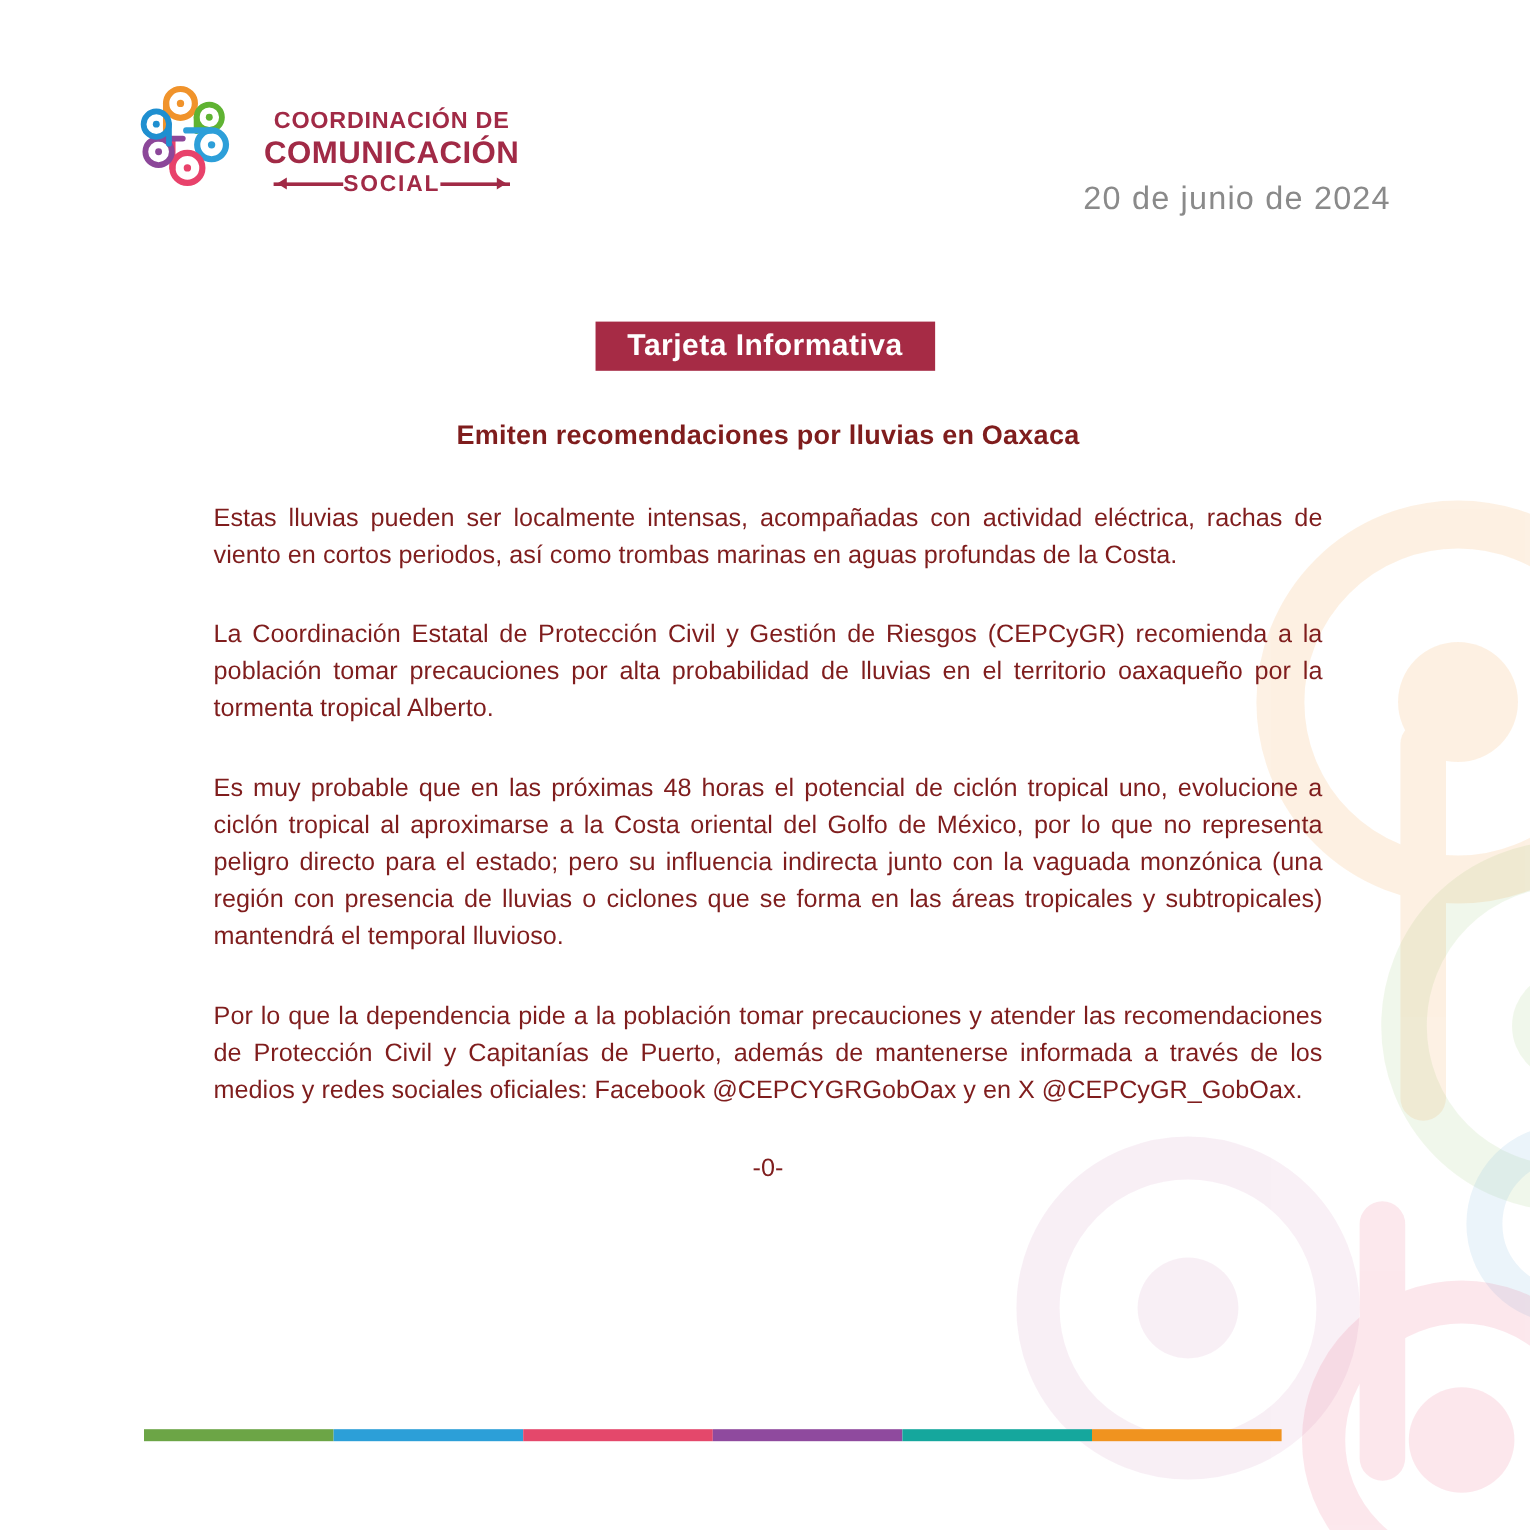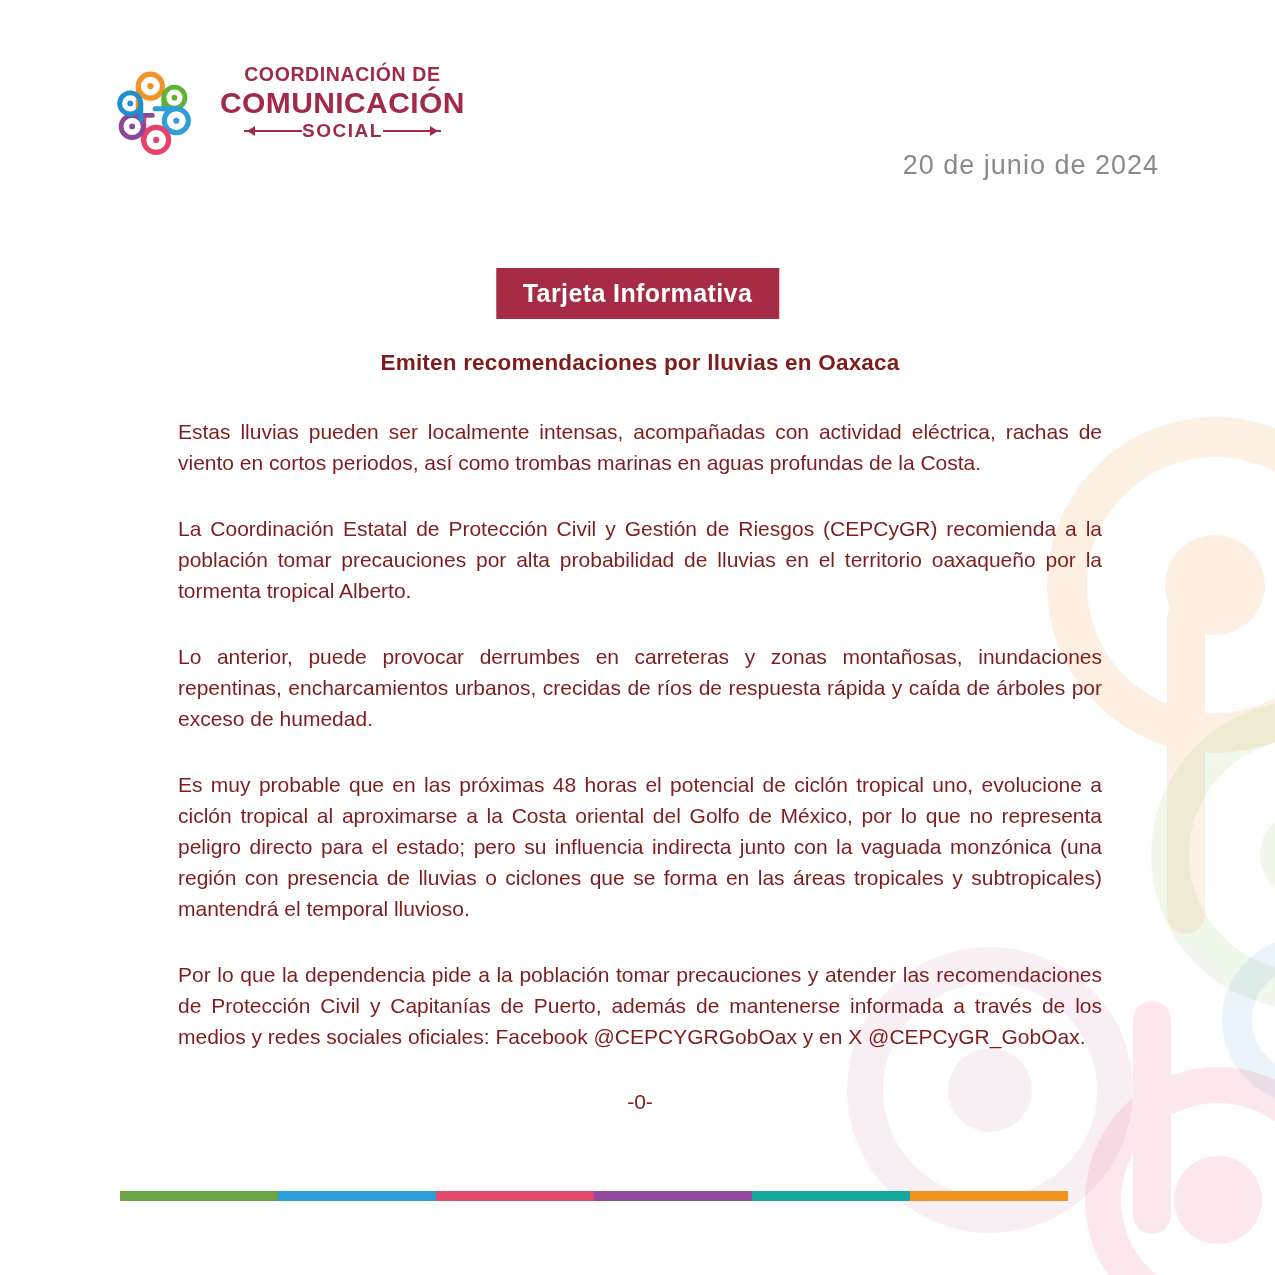--- a/index.html
+++ b/index.html
@@ -7,40 +7,40 @@
     position:relative;
     width:1275px;height:1275px;
     background:#ffffff;
     overflow:hidden;
     font-family:"Liberation Sans", sans-serif;
   }
   
   .watermark{position:absolute;top:0;left:0;width:1275px;height:1275px;pointer-events:none;}
 
   
-  .logo{position:absolute;left:112px;top:64px;display:flex;align-items:flex-start;gap:12px;}
+  .logo{position:absolute;left:112px;top:64px;display:flex;align-items:flex-end;gap:12px;}
   .logo-icon{width:96px;height:100px;}
   .logo-text{display:flex;flex-direction:column;align-items:center;line-height:1.12;}
   .logo-line1{font-size:19.5px;font-weight:600;letter-spacing:0.6px;}
-  .logo-line2{font-size:30px;font-weight:800;letter-spacing:0.4px;}
+  .logo-line2{font-size:26px;font-weight:800;letter-spacing:0.4px;}
   .social-row{display:flex;align-items:center;gap:0;width:100%;justify-content:center;margin-top:1px;}
   .logo-line3{font-size:19px;font-weight:600;letter-spacing:1.5px;}
   .arrow{position:relative;height:2.4px;width:58px;}
   .arrow.left::before{content:"";position:absolute;left:-2px;top:-4px;border:5px solid transparent;border-right-width:8px;}
   .arrow.right::before{content:"";position:absolute;right:-2px;top:-4px;border:5px solid transparent;border-left-width:8px;}
 
   .doc-date{
     position:absolute;top:150px;right:116px;
     font-size:27px;color:#8a8a8a;letter-spacing:1px;font-weight:400;
   }
 
   
   .banner{
     position:absolute;top:268px;left:50%;transform:translateX(-50%);
-    height:51px;padding:0 27px;display:flex;align-items:center;
+    height:41px;padding:0 27px;display:flex;align-items:center;
     font-size:25px;font-weight:600;letter-spacing:0.4px;
   }
 
   
   .doc-main{
     position:absolute;left:178px;top:350px;width:924px;
     color:#7f1d1d;
   }
   .doc-title{
     margin:0 0 40px 0;text-align:center;
@@ -147,21 +147,20 @@
   </div>
 
   <div class="doc-date">20 de junio de 2024</div>
 
   <div class="banner" style="background: rgb(166, 43, 69); color: rgb(255, 255, 255);">Tarjeta Informativa</div>
 
   <main class="doc-main">
     <h1 class="doc-title">Emiten recomendaciones por lluvias en Oaxaca</h1>
     <p>Estas lluvias pueden ser localmente intensas, acompañadas con actividad eléctrica, rachas de viento en cortos periodos, así como trombas marinas en aguas profundas de la Costa.</p>
     <p>La Coordinación Estatal de Protección Civil y Gestión de Riesgos (CEPCyGR) recomienda a la población tomar precauciones por alta probabilidad de lluvias en el territorio oaxaqueño por la tormenta tropical Alberto.</p>
-    <p>Lo anterior, puede provocar derrumbes en carreteras y zonas montañosas, inundaciones repentinas, encharcamientos urbanos, crecidas de ríos de respuesta rápida y caída de árboles por exceso de humedad.</p>
     <p>Es muy probable que en las próximas 48 horas el potencial de ciclón tropical uno, evolucione a ciclón tropical al aproximarse a la Costa oriental del Golfo de México, por lo que no representa peligro directo para el estado; pero su influencia indirecta junto con la vaguada monzónica (una región con presencia de lluvias o ciclones que se forma en las áreas tropicales y subtropicales) mantendrá el temporal lluvioso.</p>
     <p>Por lo que la dependencia pide a la población tomar precauciones y atender las recomendaciones de Protección Civil y Capitanías de Puerto, además de mantenerse informada a través de los medios y redes sociales oficiales: Facebook @CEPCYGRGobOax y en X @CEPCyGR_GobOax.</p>
     <div class="end-mark">-0-</div>
   </main>
 
   <div class="color-bar">
     <span style="background: rgb(108, 165, 70);"></span>
     <span style="background: rgb(44, 159, 216);"></span>
     <span style="background: rgb(228, 72, 107);"></span>
     <span style="background: rgb(143, 74, 158);"></span>

